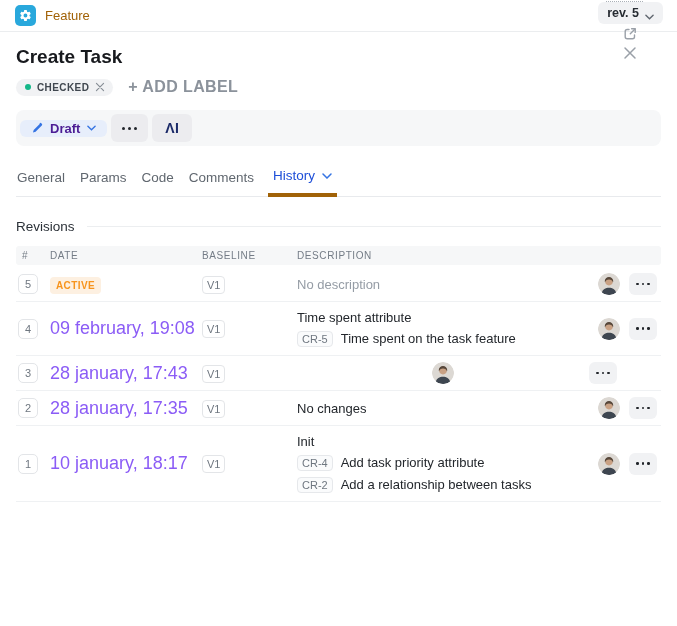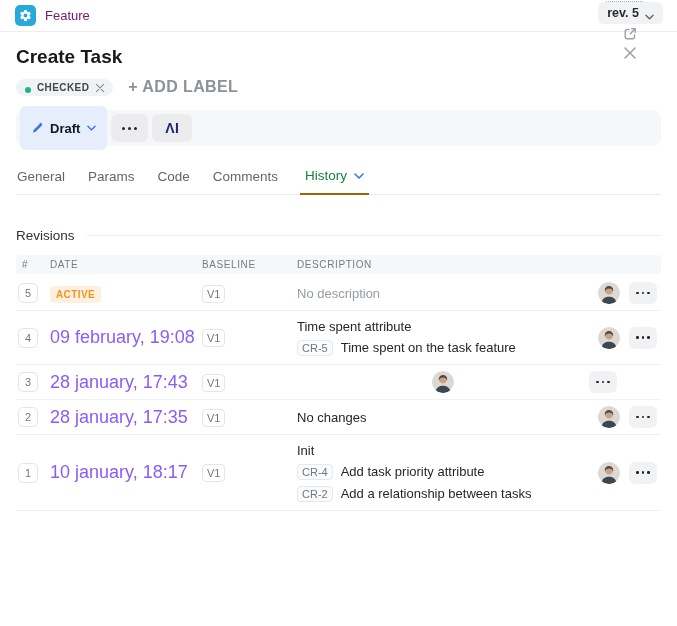--- a/index.html
+++ b/index.html
@@ -21,21 +21,21 @@
     padding: 0 14px 0 15px;
     border-bottom: 1px solid #ebedef;
   }
   .app-icon {
     width: 21px; height: 21px;
     border-radius: 5px;
     background: #29a8dc;
     display: flex; align-items: center; justify-content: center;
     margin-right: 9px;
   }
-  .app-label { font-size: 13px; color: #701a75; }
+  .app-label { font-size: 13px; color: #a16207; }
   .topbar-right { margin-left: auto; display: flex; align-items: center; flex-direction: column; }
   .share-btn { display:flex; align-items:center; margin-right: 5px; cursor: pointer; }
   .ref-link {
     font-size: 13px; color: #6e757e;
     border-bottom: 1px dotted #aab0b7;
     padding-bottom: 1px; cursor: pointer;
   }
   .rev-btn {
     margin-left: 12px;
     display: flex; align-items: flex-end; gap: 6px;
@@ -47,70 +47,70 @@
 
   
   .content { padding: 0 16px; }
   .page-title {
     margin-top: 13px;
     font-size: 19px; line-height: 23px; font-weight: 700; color: #17191d;
   }
 
   .labels-row { margin-top: 10px; display: flex; align-items: center; gap: 15px; }
   .label-pill {
-    display: inline-flex; align-items: flex-end; gap: 6px;
+    display: inline-flex; align-items: center; gap: 6px;
     background: #f1f2f4; border-radius: 10px; padding: 3px 8px 3px 9px;
     cursor: pointer;
   }
   .label-dot { width: 6px; height: 6px; border-radius: 50%; background: #14b789; }
   .label-text { font-size: 10px; font-weight: 600; letter-spacing: .4px; color: #40474f; }
   .add-label-btn {
     background: none; border: none; font-family: inherit;
     font-size: 16px; font-weight: 600; letter-spacing: .4px; color: #8b929b; cursor: pointer;
   }
 
   
   .toolbar {
     margin-top: 14px;
     background: #f6f7f8; border-radius: 8px;
     padding: 4px; height: 36px;
     display: flex; align-items: center; gap: 4px;
   }
   .status-btn {
     display: flex; align-items: center; gap: 7px;
     background: #e7eefb; border: none; border-radius: 6px;
-    height: 44px; padding: 0 11px;
-    font-family: inherit; font-size: 13px; font-weight: 600; color: #0f172a;
+    height: 17px; padding: 0 11px;
+    font-family: inherit; font-size: 13px; font-weight: 600; color: #4c1d95;
     cursor: pointer;
   }
   .tool-btn {
     height: 28px; min-width: 37px; border: none; border-radius: 6px;
     background: #ececef; display: flex; align-items: center; justify-content: center;
     cursor: pointer; font-family: inherit;
   }
   .dots { display: flex; gap: 3px; }
   .dots i { width: 3px; height: 3px; border-radius: 50%; background: #22262b; }
   .ai-glyph { font-size: 14px; font-weight: 700; color: #1b2a68; letter-spacing: .5px; }
 
   
-  .tabs { margin-top: 14px; display: flex; gap: 21px; border-bottom: 1px solid #e8eaed; }
+  .tabs { margin-top: 14px; display: flex; gap: 13px; border-bottom: 1px solid #e8eaed; }
   .tab {
     background: none; border: none; font-family: inherit;
     padding: 8px 1px 10px; font-size: 13.5px; color: #60676f; cursor: pointer;
     display: flex; align-items: center; gap: 7px;
   }
   .tab.active {
-    color: #15803d;
+    color: #1d4ed8;
     padding: 8px 5px 10px;
-    border-bottom: 2px solid #a16207;
+    border-bottom: 4px solid #a16207;
     margin-bottom: -1px;
   }
 
   
-  .section-head { margin-top: 33px; display: flex; align-items: center; gap: 12px; }
+  .section-head { margin-top: 22px; display: flex; align-items: center; gap: 12px; }
   .section-title { font-size: 13.5px; color: #2b3138; }
   .section-line { flex: 1; height: 1px; background: #eceef0; }
 
   .rev-table { margin-top: 12px; }
   .trow {
     display: grid;
     grid-template-columns: 34px 152px 95px 1fr 40px 32px;
     align-items: center;
   }
   .thead {

